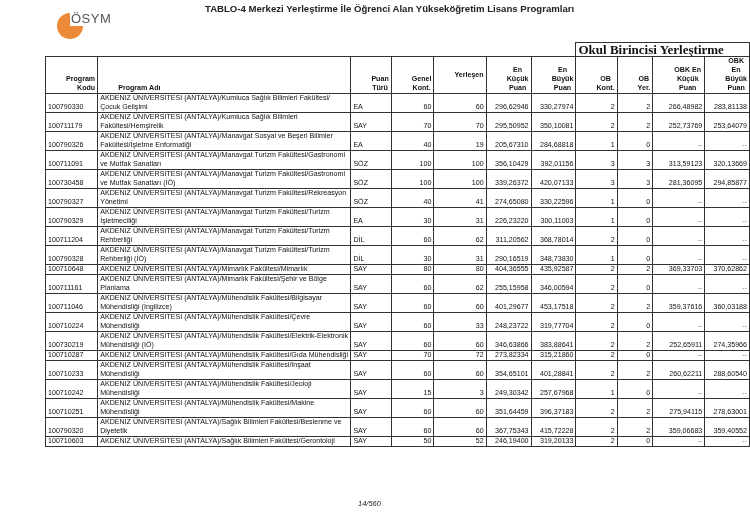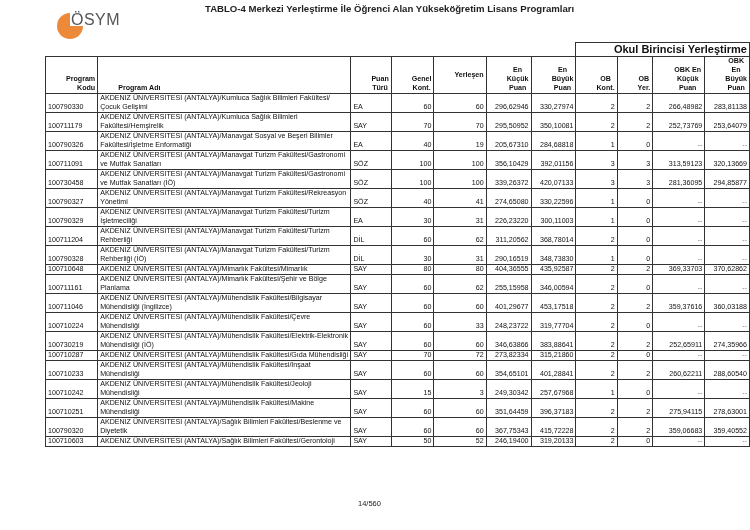--- a/index.html
+++ b/index.html
@@ -2,38 +2,38 @@
 <html><head>
 <meta charset="utf-8">
 <style>
   html, body { margin:0; padding:0; background:#ffffff; }
   body { width:750px; height:530px; position:relative; overflow:hidden;
          font-family:"Liberation Sans", sans-serif; color:#111; }
   .logo { position:absolute; left:55px; top:8px; width:80px; height:32px; }
   .logo-circle { position:absolute; left:2px; top:5px; width:26px; height:26px; border-radius:50%;
                  background:#ec8a3a; }
   .logo-cut { position:absolute; left:15px; top:4px; width:20px; height:14px; background:#fff; }
-  .logo-text { position:absolute; left:16px; top:3px; font-size:16px; color:#555; letter-spacing:0.5px;
+  .logo-text { position:absolute; left:16px; top:3px; font-size:13px; color:#555; letter-spacing:0.5px;
                font-family:"Liberation Sans", sans-serif;text-align:right; }
   .title { position:absolute; left:205px; top:3px; font-size:9.6px; font-weight:bold; color:#222; white-space:nowrap; }
   .table-wrap { position:absolute; left:45px; top:42px; }
   table { border-collapse:collapse; table-layout:fixed; font-size:7.1px; line-height:9px; }
   td, th { border:1px solid #333; padding:0 2px; overflow:hidden; white-space:nowrap; }
   th { font-weight:bold; vertical-align:bottom; }
-  .grp { text-align:right; vertical-align:middle; font-size:11px; height:13px; }
+  .grp { text-align:left; vertical-align:middle; font-size:13px; height:13px;font-family:Liberation Serif, serif; }
   .blank { border:none; }
   .hdr th { height:31px;padding-left:20px; }
   .c { text-align:center; }
   .r { text-align:right; }
   tbody td { vertical-align:bottom; }
   tr.tall td { height:18px; }
   tr.short td { height:9px; }
   .wrap { white-space:normal; }
   .dash { color:#777; }
-  .footer { position:absolute; left:358px; top:499px; font-size:7.5px; color:#222; }
+  .footer { position:absolute; left:358px; top:499px; font-size:7.5px; color:#222;font-style:italic; }
 </style>
 </head>
 <body>
 
 <div class="logo">
   <div class="logo-circle"></div>
   <div class="logo-cut"></div>
   <div class="logo-text">ÖSYM</div>
 </div>
 

